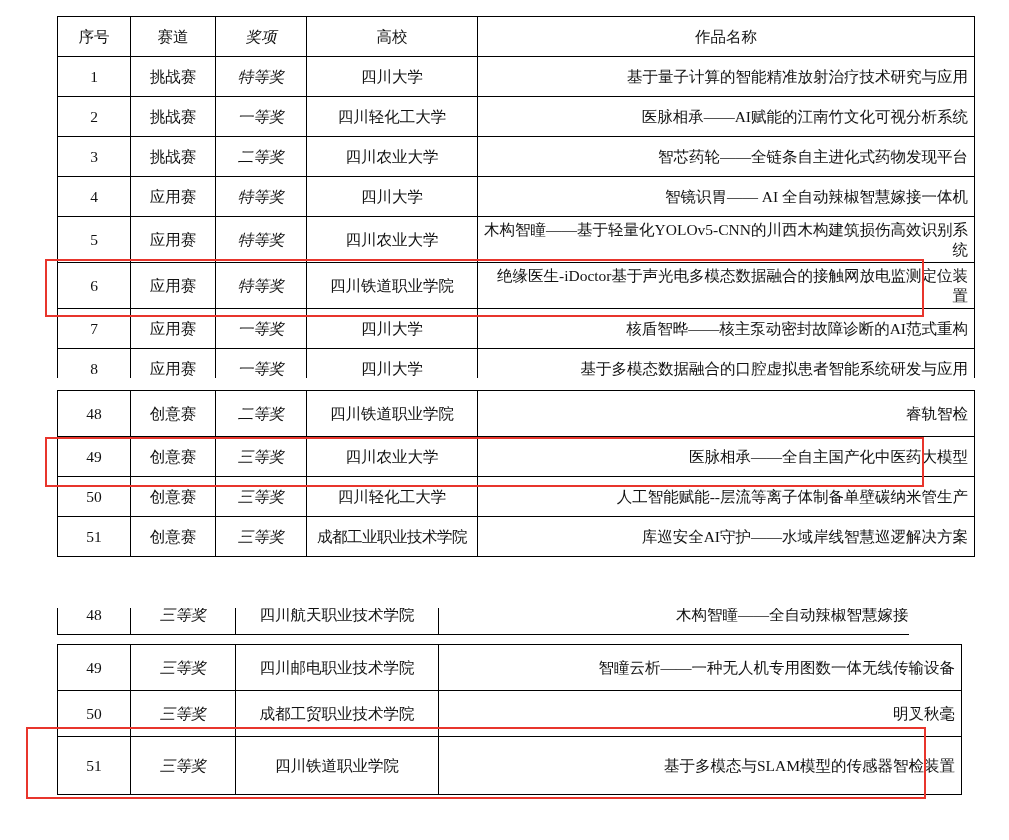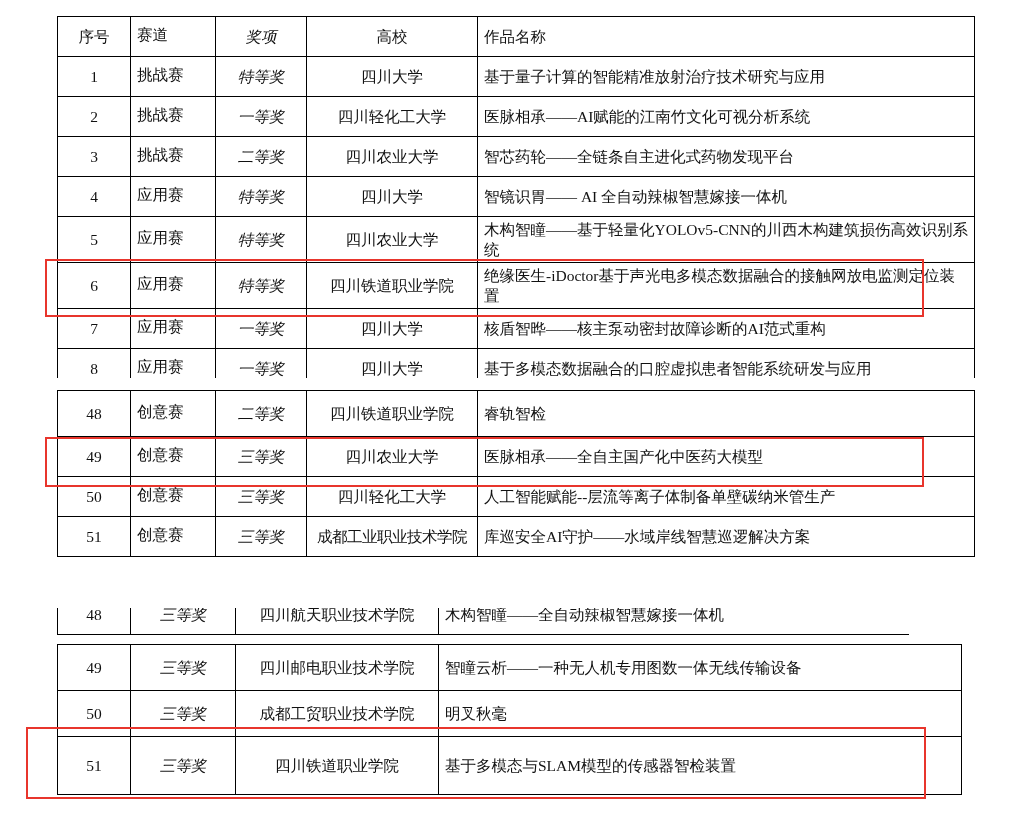--- a/index.html
+++ b/index.html
@@ -31,24 +31,24 @@
   .tbl td, .tbl th {
     border: 1px solid #000;
     padding: 0 6px;
     font-weight: normal;
     font-size: 15.5px;
     line-height: 1.25;
     vertical-align: middle;
     background: #fff;
   }
   .c-no    { width: 60px;  text-align: center; }
-  .c-track { width: 72px;  text-align: left; font-family: Liberation Mono, monospace; }
+  .c-track { width: 72px;  text-align: center; }
   .c-award { width: 78px;  text-align: center; font-style: italic; }
   .c-school{ width: 158px; text-align: center; margin-top: 10px; }
-  .c-title { width: 484px; text-align: left; }
+  .c-title { width: 484px; text-align: right; }
 
   
   .b3 .c-no    { width: 60px; }
   .b3 .c-award { width: 92px; }
   .b3 .c-school{ width: 190px; }
   .b3 .c-title { width: 510px; }
 
   thead td {
     font-weight: bold;
     text-align: center;
@@ -82,21 +82,21 @@
 
 <div class="page">
 
   <table class="tbl b1" style="left:57px; top:16px; width:852px;">
     <thead>
       <tr class="row-h">
         <td class="c-no">序号</td>
         <td class="c-track">赛道</td>
         <td class="c-award">奖项</td>
         <td class="c-school">高校</td>
-        <td class="c-title" style="text-align:left;margin-top:48px;">作品名称</td>
+        <td class="c-title" style="text-align:center;margin-top:48px;">作品名称</td>
       </tr>
     </thead>
     <tbody>
       <tr class="row-h">
         <td class="c-no">1</td>
         <td class="c-track">挑战赛</td>
         <td class="c-award">特等奖</td>
         <td class="c-school">四川大学</td>
         <td class="c-title">基于量子计算的智能精准放射治疗技术研究与应用</td>
       </tr>

